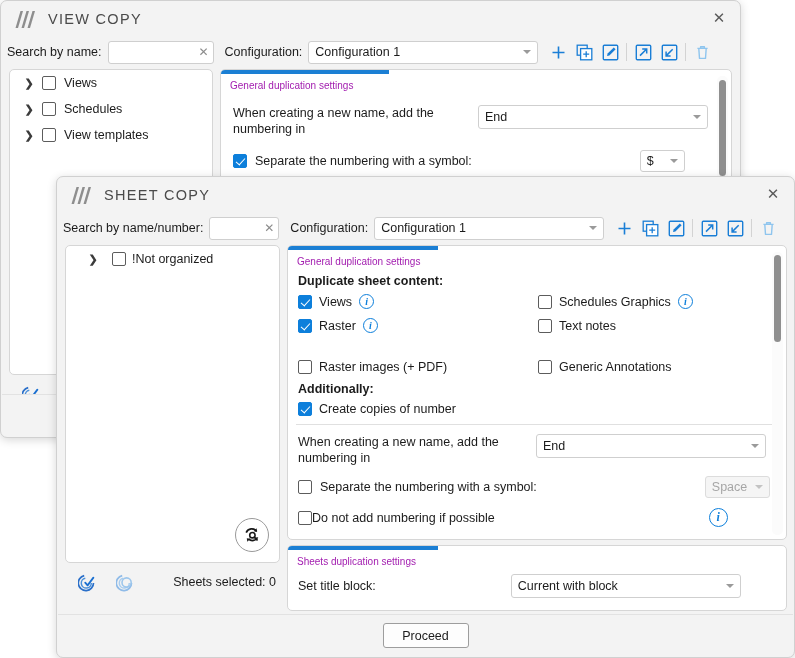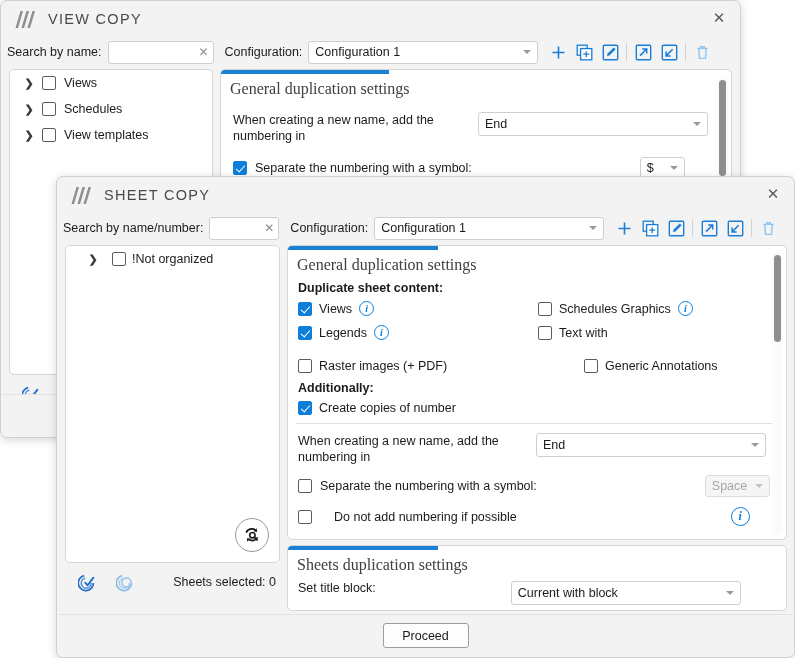--- a/index.html
+++ b/index.html
@@ -120,21 +120,21 @@
     width: 15px; height: 15px; border-radius: 50%;
     border: 1.5px solid #0d7fdb; color: #0d7fdb;
     font-size: 10px; font-style: italic; font-family: "Liberation Serif", serif;
     display: inline-flex; align-items: center; justify-content: center;
     box-sizing: border-box; cursor: pointer; flex: 0 0 auto; font-weight: bold;
   }
 
   
   .sect-head { position: relative; }
   .sect-bar { height: 4px; background: #1b7fd4; }
-  .sect-title { font-size: 16px; color: #404040; padding: 6px 0 0 9px; font-family: Liberation Serif, serif; }
+  .sect-title { font-size: 10px; color: #a21caf; padding: 6px 0 0 9px; }
 
   .sect-sub { font-size: 12.5px; color: #1b1b1b; font-weight: bold; }
 
   
   .statusbar {
     position: absolute; left: 0; right: 0;
     display: flex; align-items: center; gap: 10px;
     padding: 0 12px; box-sizing: border-box;
     font-size: 12.5px; color: #1b1b1b;
   }
@@ -403,30 +403,30 @@
           <div class="cbrow">
             <span class="cb"></span>
             <span>Schedules Graphics</span>
             <span class="info-i">i</span>
           </div>
         </div>
 
         <div class="two-col" style="margin-top:9px;">
           <div class="col-a cbrow">
             <span class="cb checked"></span>
-            <span>Legends</span>
+            <span>Raster</span>
             <span class="info-i">i</span>
           </div>
           <div class="cbrow">
             <span class="cb"></span>
-            <span>Text with</span>
-          </div>
-        </div>
-
-        <div class="two-col" style="margin-top:19px;gap:46px;">
+            <span>Text notes</span>
+          </div>
+        </div>
+
+        <div class="two-col" style="margin-top:27px;">
           <div class="col-a cbrow">
             <span class="cb"></span>
             <span>Raster images (+ PDF)</span>
           </div>
           <div class="cbrow">
             <span class="cb"></span>
             <span>Generic Annotations</span>
           </div>
         </div>
 
@@ -454,35 +454,35 @@
         <span class="cb"></span>
         <span style="font-size:12.5px; color:#1b1b1b; margin-left:8px;">Separate the numbering with a symbol:</span>
         <div class="combo disabled" style="width:65px; height:22px; margin-left:168px;">
           <span>Space</span>
           <span class="carat"></span>
         </div>
       </div>
 
       <div style="display:flex; align-items:center; padding:10px 0 0 10px;">
         <span class="cb"></span>
-        <span style="font-size:12.5px; color:#1b1b1b; margin-left:22px;">Do not add numbering if possible</span>
+        <span style="font-size:12.5px; color:#1b1b1b; margin-left:0;">Do not add numbering if possible</span>
         <span class="info-i" style="width:19px; height:19px; font-size:12px; margin-left:214px;">i</span>
       </div>
 
       <div class="scroll-track" style="right:3px; top:6px; height:283px;">
         <div class="scroll-thumb" style="top:3px; height:87px;"></div>
       </div>
     </div>
 
     <div class="panel" style="left:230px; top:368px; width:500px; height:66px; overflow:hidden;">
       <div class="sect-head">
         <div class="sect-bar" style="width:150px;"></div>
         <div class="sect-title">Sheets duplication settings</div>
       </div>
-      <div style="display:flex; align-items:flex-start; padding:7px 0 0 10px;">
+      <div style="display:flex; align-items:center; padding:7px 0 0 10px;">
         <span style="font-size:12.5px; color:#1b1b1b;">Set title block:</span>
         <div class="combo" style="width:230px; height:24px; margin-left:135px;">
           <span>Current with block</span>
           <span class="carat"></span>
         </div>
       </div>
     </div>
 
     <div class="statusbar" style="left:1px; right:1px; top:390px; height:30px; width:230px;">
       <svg width="19" height="19" viewBox="0 0 19 19" style="margin-left:8px;">

